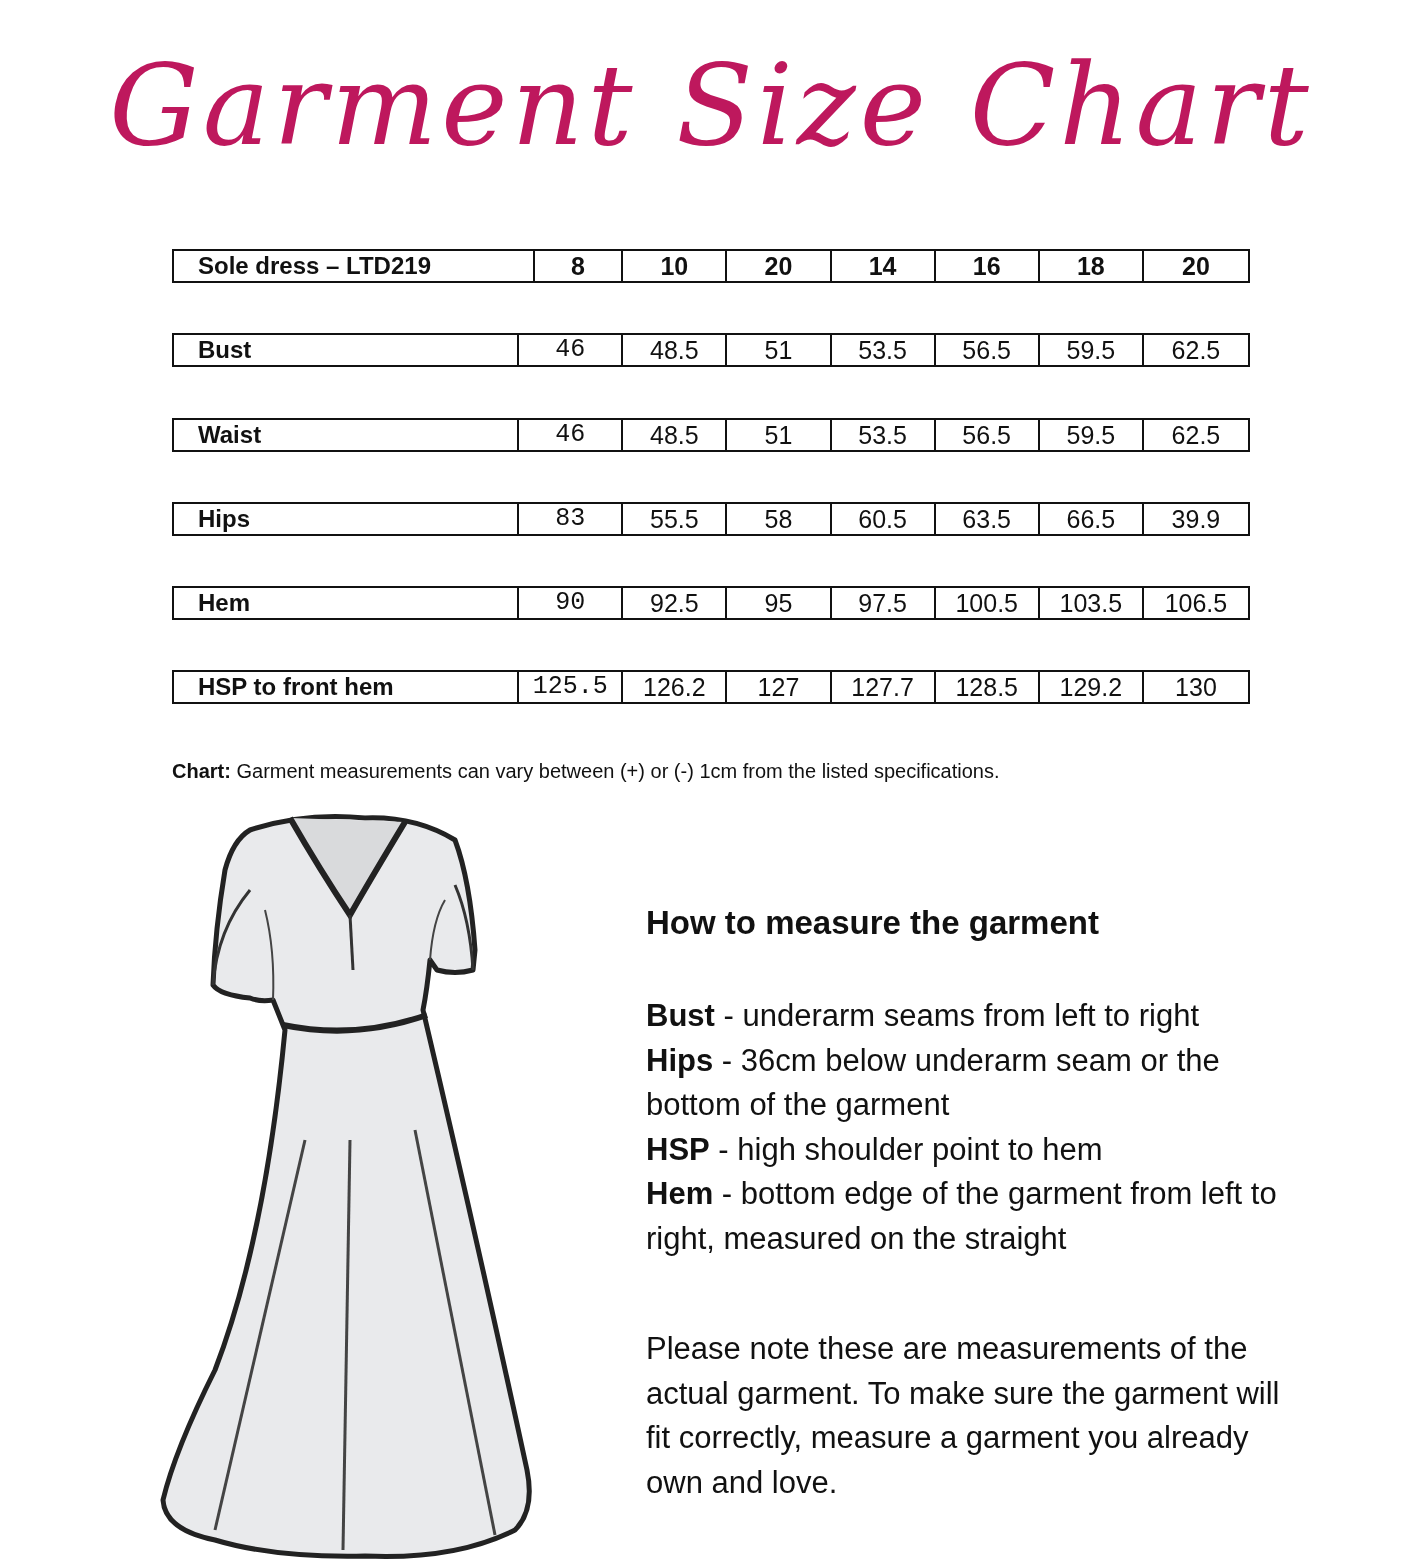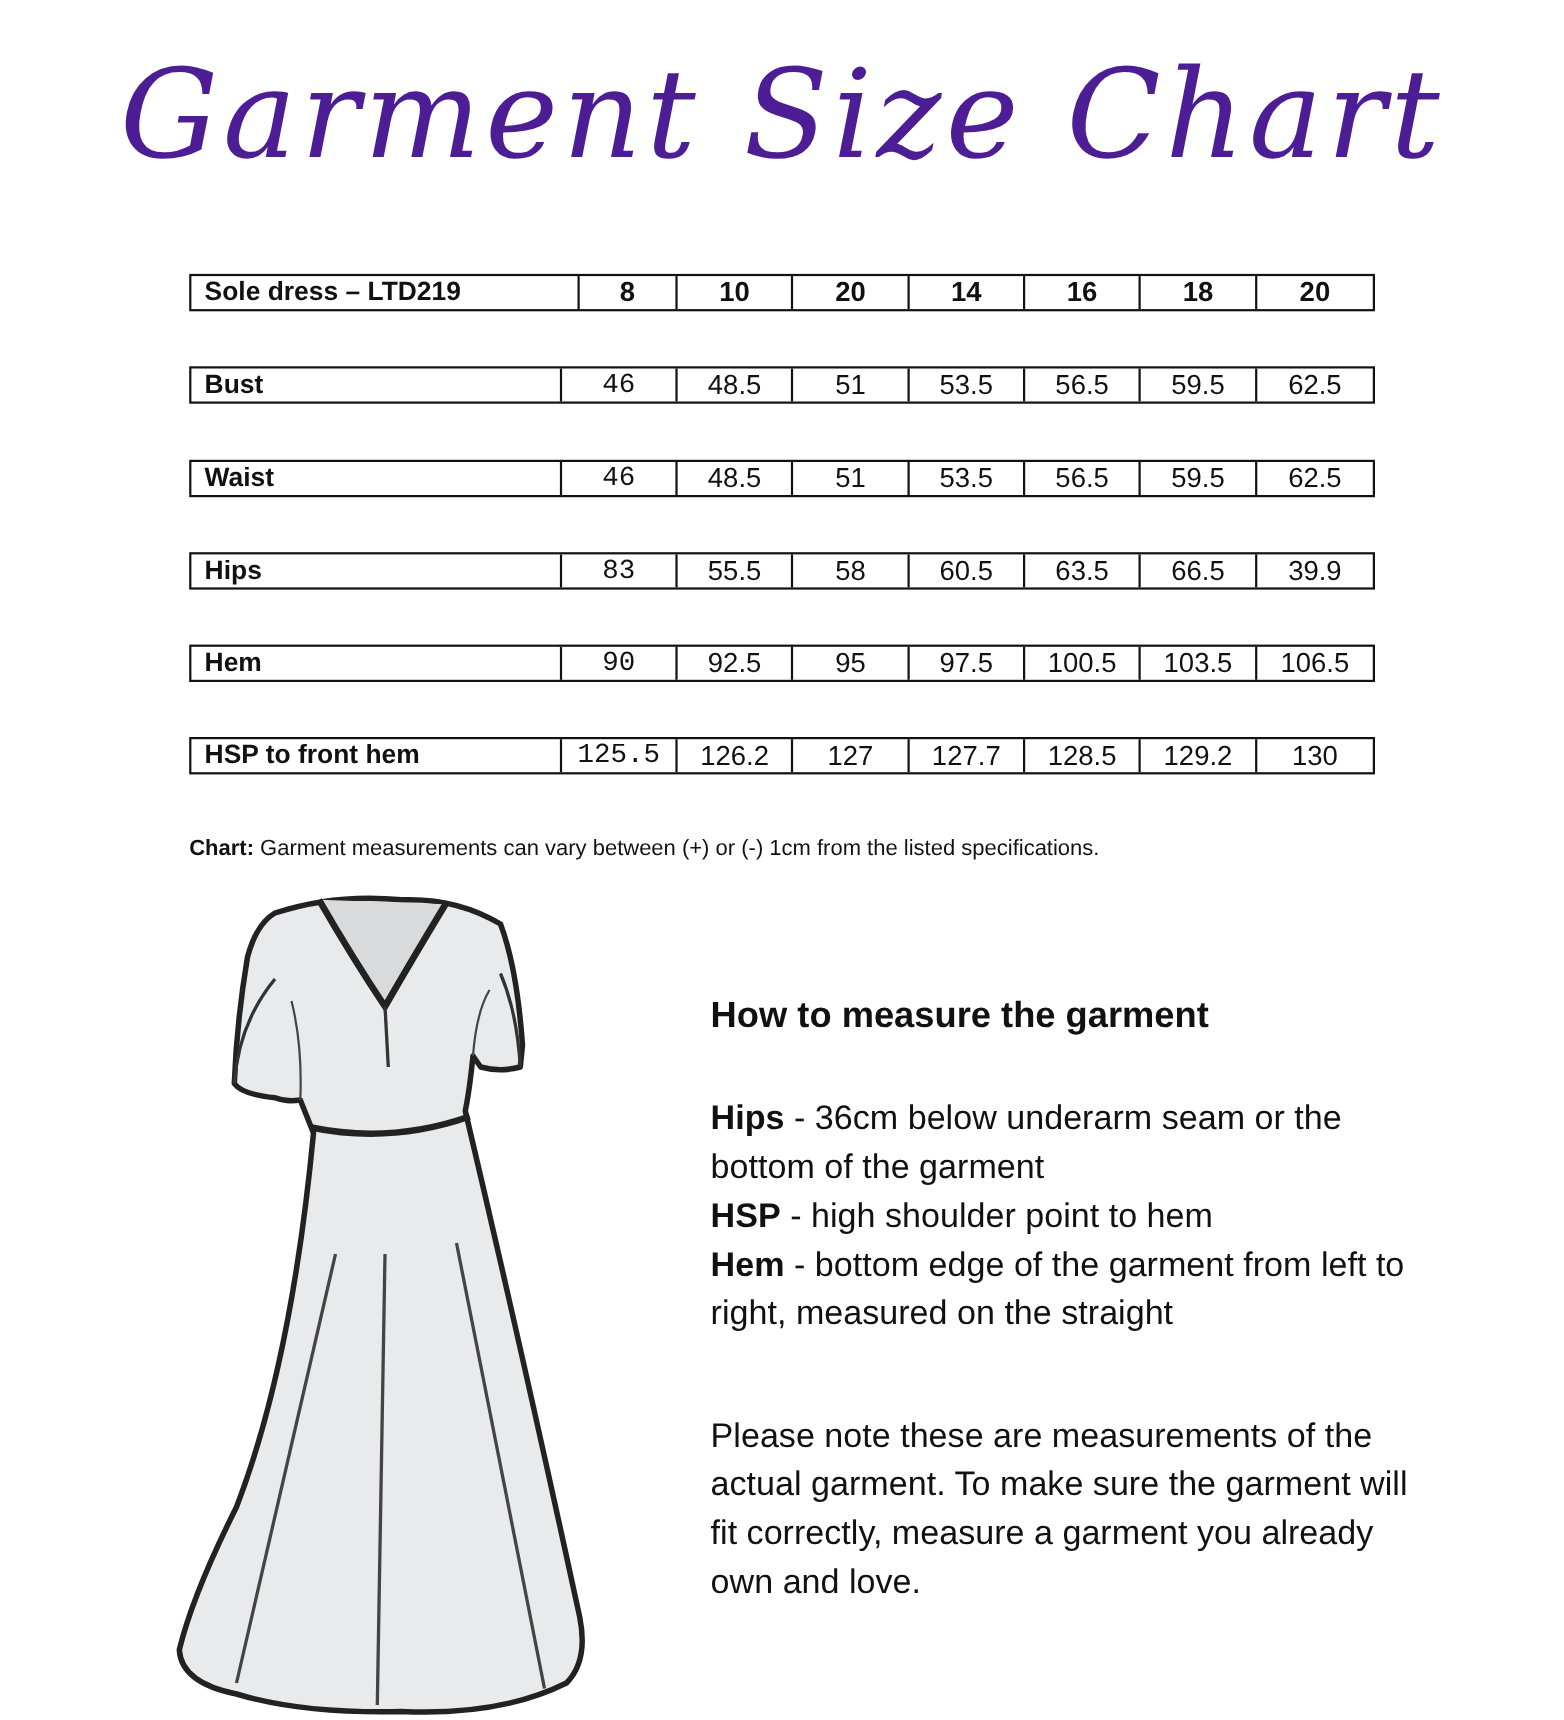--- a/index.html
+++ b/index.html
@@ -1,18 +1,18 @@
 <!DOCTYPE html>
 <html><head>
 <meta charset="utf-8">
 <style>
   html, body { margin: 0; padding: 0; background: #ffffff; }
   body { width: 1422px; height: 1564px; position: relative; overflow: hidden; color: #111; font-family: "Liberation Sans", sans-serif; }
-  .title { position: absolute; left: 0; top: 30px; width: 1422px; text-align: center; font-family: "DejaVu Serif", serif; font-style: italic; font-size: 112px; line-height: 150px; letter-spacing: 4px; font-weight: normal; color: #4c1d95; }
-  .size-row { position: absolute; left: 172px; width: 1078px; height: 34px; border: 2px solid #111; box-sizing: border-box; display: flex; }
+  .title { position: absolute; left: 0; top: 30px; width: 1422px; text-align: center; font-family: "DejaVu Serif", serif; font-style: italic; font-size: 112px; line-height: 150px; letter-spacing: 4px; font-weight: normal; color: #be185d; }
+  .size-row { position: absolute; left: 172px; width: 1078px; height: 34px; border: 2px solid #111; box-sizing: border-box; display: flex; padding-left: 12px; }
   .size-row .label { box-sizing: border-box; border-right: 2px solid #111; padding-left: 12px; font-weight: bold; font-size: 24px; line-height: 30px; white-space: nowrap; }
   .size-row .cell { box-sizing: border-box; border-right: 2px solid #111; text-align: center; font-size: 25px; line-height: 30px; }
   .size-row .cell:last-child { border-right: none; }
   .hdr .label { width: 355px; }
   .hdr .cell { font-weight: bold; }
   .meas .label { width: 339px; }
   .w1 { width: 90px; } .w2 { width: 106px; }
   .meas .c0 { width: 106px; font-family: Liberation Mono, monospace; }
   .note { position: absolute; left: 172px; top: 758px; font-size: 20px; line-height: 26px; color: #111; }
   .note b { font-weight: bold; }
@@ -108,18 +108,19 @@
     <path d="M275 150 Q278 110 290 90" stroke="#444" stroke-width="2" fill="none"></path>
     <path d="M150 330 Q110 500 60 720" stroke="#444" stroke-width="3" fill="none"></path>
     <path d="M195 330 L188 740" stroke="#444" stroke-width="3" fill="none"></path>
     <path d="M260 320 Q300 520 340 725" stroke="#444" stroke-width="3" fill="none"></path>
   </svg>
 </div>
 
 <div class="howto">
   <h2>How to measure the garment</h2>
   <div class="list">
+    <div><b>Bust</b><span> - underarm seams from left to right</span></div>
     <div><b>Hips</b><span> - 36cm below underarm seam or the bottom of the garment</span></div>
     <div><b>HSP</b><span> - high shoulder point to hem</span></div>
     <div><b>Hem</b><span> - bottom edge of the garment from left to right, measured on the straight</span></div>
   </div>
   <div class="para">Please note these are measurements of the actual garment. To make sure the garment will fit correctly, measure a garment you already own and love.</div>
 </div>
 
 </body></html>

